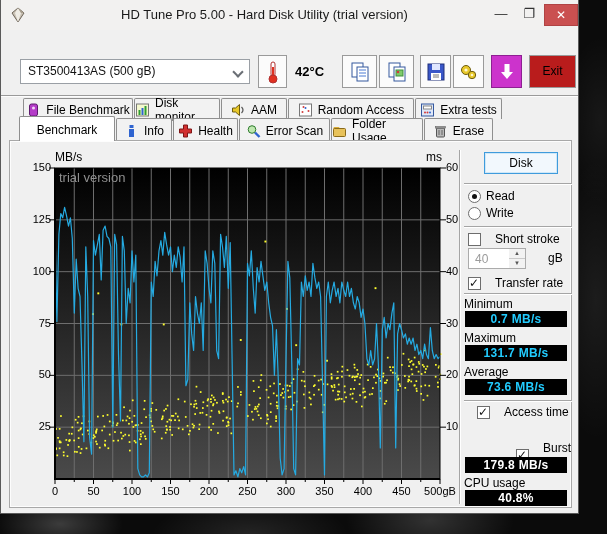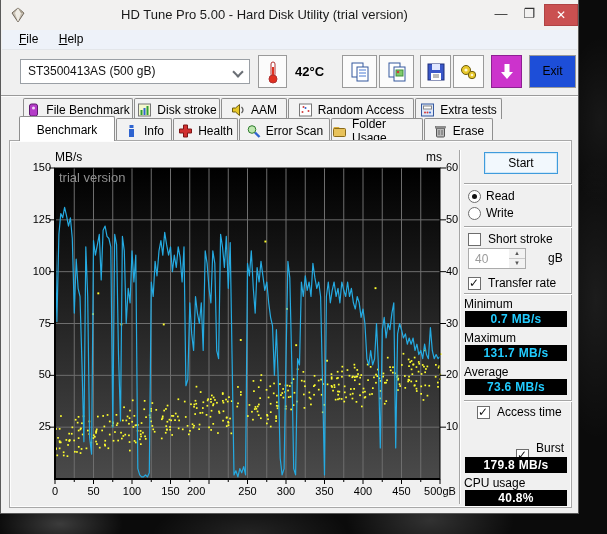--- a/index.html
+++ b/index.html
@@ -56,21 +56,21 @@
   .chevron { position:absolute; right:7px; top:8px; width:8px; height:8px; }
   .chevron:before { content:""; position:absolute; left:0; top:0; width:6px; height:6px;
     border-right:2px solid #6a6f75; border-bottom:2px solid #6a6f75; transform:rotate(45deg); }
   .tool-btn {
     position:absolute; top:4px; height:33px; background:#fbfbfb;
     border:1px solid #9a9a9a; display:flex; align-items:center; justify-content:center;
   }
   .temp-label { position:absolute; left:293px; top:13px; font-size:13px; font-weight:bold; }
   .purple-btn { background:#cc33cc; border:1px solid #8e1f92; }
   .exit-btn { position:absolute; left:527px; top:4px; width:47px; height:33px;
-    background:#1d4ed8; border:1px solid #9a9a9a; font-size:12px; text-align:center;
+    background:#b91c1c; border:1px solid #9a9a9a; font-size:12px; text-align:center;
     line-height:31px; }
   
   .tabs1 { position:absolute; left:22px; top:98px; height:21px; display:flex; }
   .tabs2 { position:absolute; left:18px; top:118px; height:23px; display:flex; }
   .tab {
     height:100%; background:#f2f2f2; border:1px solid #8f8f8f; border-bottom:none;
     border-radius:2px 2px 0 0; margin-right:1px; display:flex; align-items:center;
     justify-content:center; gap:5px; font-size:12px; padding-top:1px;
   }
   .tab-active {
@@ -98,21 +98,21 @@
     position:absolute; left:483px; top:152px; width:74px; height:22px;
     background:#f2f8fd; border:1px solid #3f9bdc; font-size:12px; text-align:center;
     line-height:20px; box-shadow:inset 0 0 0 1px #cfe8f8;
   }
   .radio-row { position:absolute; left:467px; display:flex; align-items:center; gap:5px;
     font-size:12px; }
   .radio { width:13px; height:13px; border:1px solid #6d6d6d; border-radius:50%;
     background:#fff; position:relative; flex:none; }
   .radio.sel:before { content:""; position:absolute; left:3px; top:3px; width:5px; height:5px;
     border-radius:50%; background:#111; }
-  .check-row { position:absolute; left:467px; display:flex; align-items:center; gap:7px;
+  .check-row { position:absolute; left:467px; display:flex; align-items:center; gap:14px;
     font-size:12px; }
   .checkbox { width:13px; height:13px; border:1px solid #6d6d6d; background:#fff;
     position:relative; flex:none; }
   .checkbox.on:before { content:"✓"; position:absolute; left:0px; top:-2px;
     font-size:12px; font-weight:bold; color:#111; }
   .spinner { position:absolute; left:467px; top:248px; width:58px; height:21px;
     background:#fff; border:1px solid #ababab; }
   .spin-val { position:absolute; left:6px; top:3px; color:#9b9b9b; font-size:12px; }
   .spin-btns { position:absolute; right:0; top:0; width:16px; height:100%; border-left:1px solid #ababab; }
   .spin-up,.spin-dn { position:absolute; right:0; width:16px; height:50%; background:#f2f2f2;
@@ -139,24 +139,20 @@
         <polygon points="8,1 14,6 8,15 2,6" fill="#c9c1b4" stroke="#6d6458" stroke-width="1"></polygon>
         <polygon points="8,1 11,6 8,15 5,6" fill="#efece5"></polygon>
         <polygon points="8,1 14,6 11,6" fill="#a89e8e"></polygon>
       </svg>
       <div class="title-text">HD Tune Pro 5.00 - Hard Disk Utility (trial version)</div>
       <div class="cap-btn btn-min">—</div>
       <div class="cap-btn btn-max">❐</div>
       <div class="cap-btn btn-close">✕</div>
     </div>
 
-    <div class="menubar">
-      <span class="menu-item"><u>F</u><span>ile</span></span>
-      <span class="menu-item"><u>H</u><span>elp</span></span>
-    </div>
 
     <div class="toolbar">
       <div class="drive-select">
         <span>ST3500413AS (500 gB)</span>
         <span class="chevron"></span>
       </div>
       <div class="tool-btn" style="left:256px;width:29px;">
         <svg width="12" height="24" viewBox="0 0 12 24">
           <rect x="4" y="2" width="4" height="14" rx="2" fill="#fff" stroke="#b03030"></rect>
           <rect x="5" y="7" width="2" height="10" fill="#e03020"></rect>
@@ -216,21 +212,21 @@
         </svg>
         <span>File Benchmark</span>
       </div>
       <div class="tab" style="width:86px;">
         <svg class="tabicon" viewBox="0 0 14 14">
           <rect x="1" y="1" width="12" height="12" fill="#f4f8cf" stroke="#777"></rect>
           <rect x="3" y="7" width="2" height="5" fill="#2f9e2f"></rect>
           <rect x="6" y="5" width="2" height="7" fill="#2f64d0"></rect>
           <rect x="9" y="3" width="2" height="9" fill="#2f9e2f"></rect>
         </svg>
-        <span>Disk stroke</span>
+        <span>Disk monitor</span>
       </div>
       <div class="tab" style="width:66px;">
         <svg class="tabicon" viewBox="0 0 14 14">
           <polygon points="1,5 4,5 8,1.5 8,12.5 4,9 1,9" fill="#e8c82a" stroke="#6d5c10"></polygon>
           <path d="M10 4 q3 3 0 6" fill="none" stroke="#555" stroke-width="1.2"></path>
         </svg>
         <span>AAM</span>
       </div>
       <div class="tab" style="width:126px;">
         <svg class="tabicon" viewBox="0 0 14 14">
@@ -821,32 +817,32 @@
         <span class="ticklbl" style="left: 421px; width: 26px; top: 13px;">60</span>
         <span class="ticklbl" style="left: 421px; width: 26px; top: 64.8333px;">50</span>
         <span class="ticklbl" style="left: 421px; width: 26px; top: 116.667px;">40</span>
         <span class="ticklbl" style="left: 421px; width: 26px; top: 168.5px;">30</span>
         <span class="ticklbl" style="left: 421px; width: 26px; top: 220.333px;">20</span>
         <span class="ticklbl" style="left: 421px; width: 26px; top: 272.167px;">10</span>
         <span class="ticklbl" style="left: 8px; width: 44px; text-align: center; top: 337px;">0</span>
         <span class="ticklbl" style="left: 46.5px; width: 44px; text-align: center; top: 337px;">50</span>
         <span class="ticklbl" style="left: 85px; width: 44px; text-align: center; top: 337px;">100</span>
         <span class="ticklbl" style="left: 123.5px; width: 44px; text-align: center; top: 337px;">150</span>
-        <span class="ticklbl" style="left: 162px; width: 44px; top: 337px;">200</span>
+        <span class="ticklbl" style="left: 162px; width: 44px; text-align: center; top: 337px;">200</span>
         <span class="ticklbl" style="left: 200.5px; width: 44px; text-align: center; top: 337px;">250</span>
         <span class="ticklbl" style="left: 239px; width: 44px; text-align: center; top: 337px;">300</span>
         <span class="ticklbl" style="left: 277.5px; width: 44px; text-align: center; top: 337px;">350</span>
         <span class="ticklbl" style="left: 316px; width: 44px; text-align: center; top: 337px;">400</span>
         <span class="ticklbl" style="left: 354.5px; width: 44px; text-align: center; top: 337px;">450</span>
         <span class="ticklbl" style="left: 393px; width: 44px; text-align: center; top: 337px;">500gB</span>
       </div>
 
     <div class="vsep"></div>
 
-    <div class="start-btn">Start</div>
+    <div class="start-btn">Disk</div>
     <div class="rp-sep" style="top:183px;"></div>
 
     <div class="radio-row" style="top:189px;">
       <span class="radio sel"></span>
       <span>Read</span>
     </div>
     <div class="radio-row" style="top:206px;">
       <span class="radio"></span>
       <span>Write</span>
     </div>

